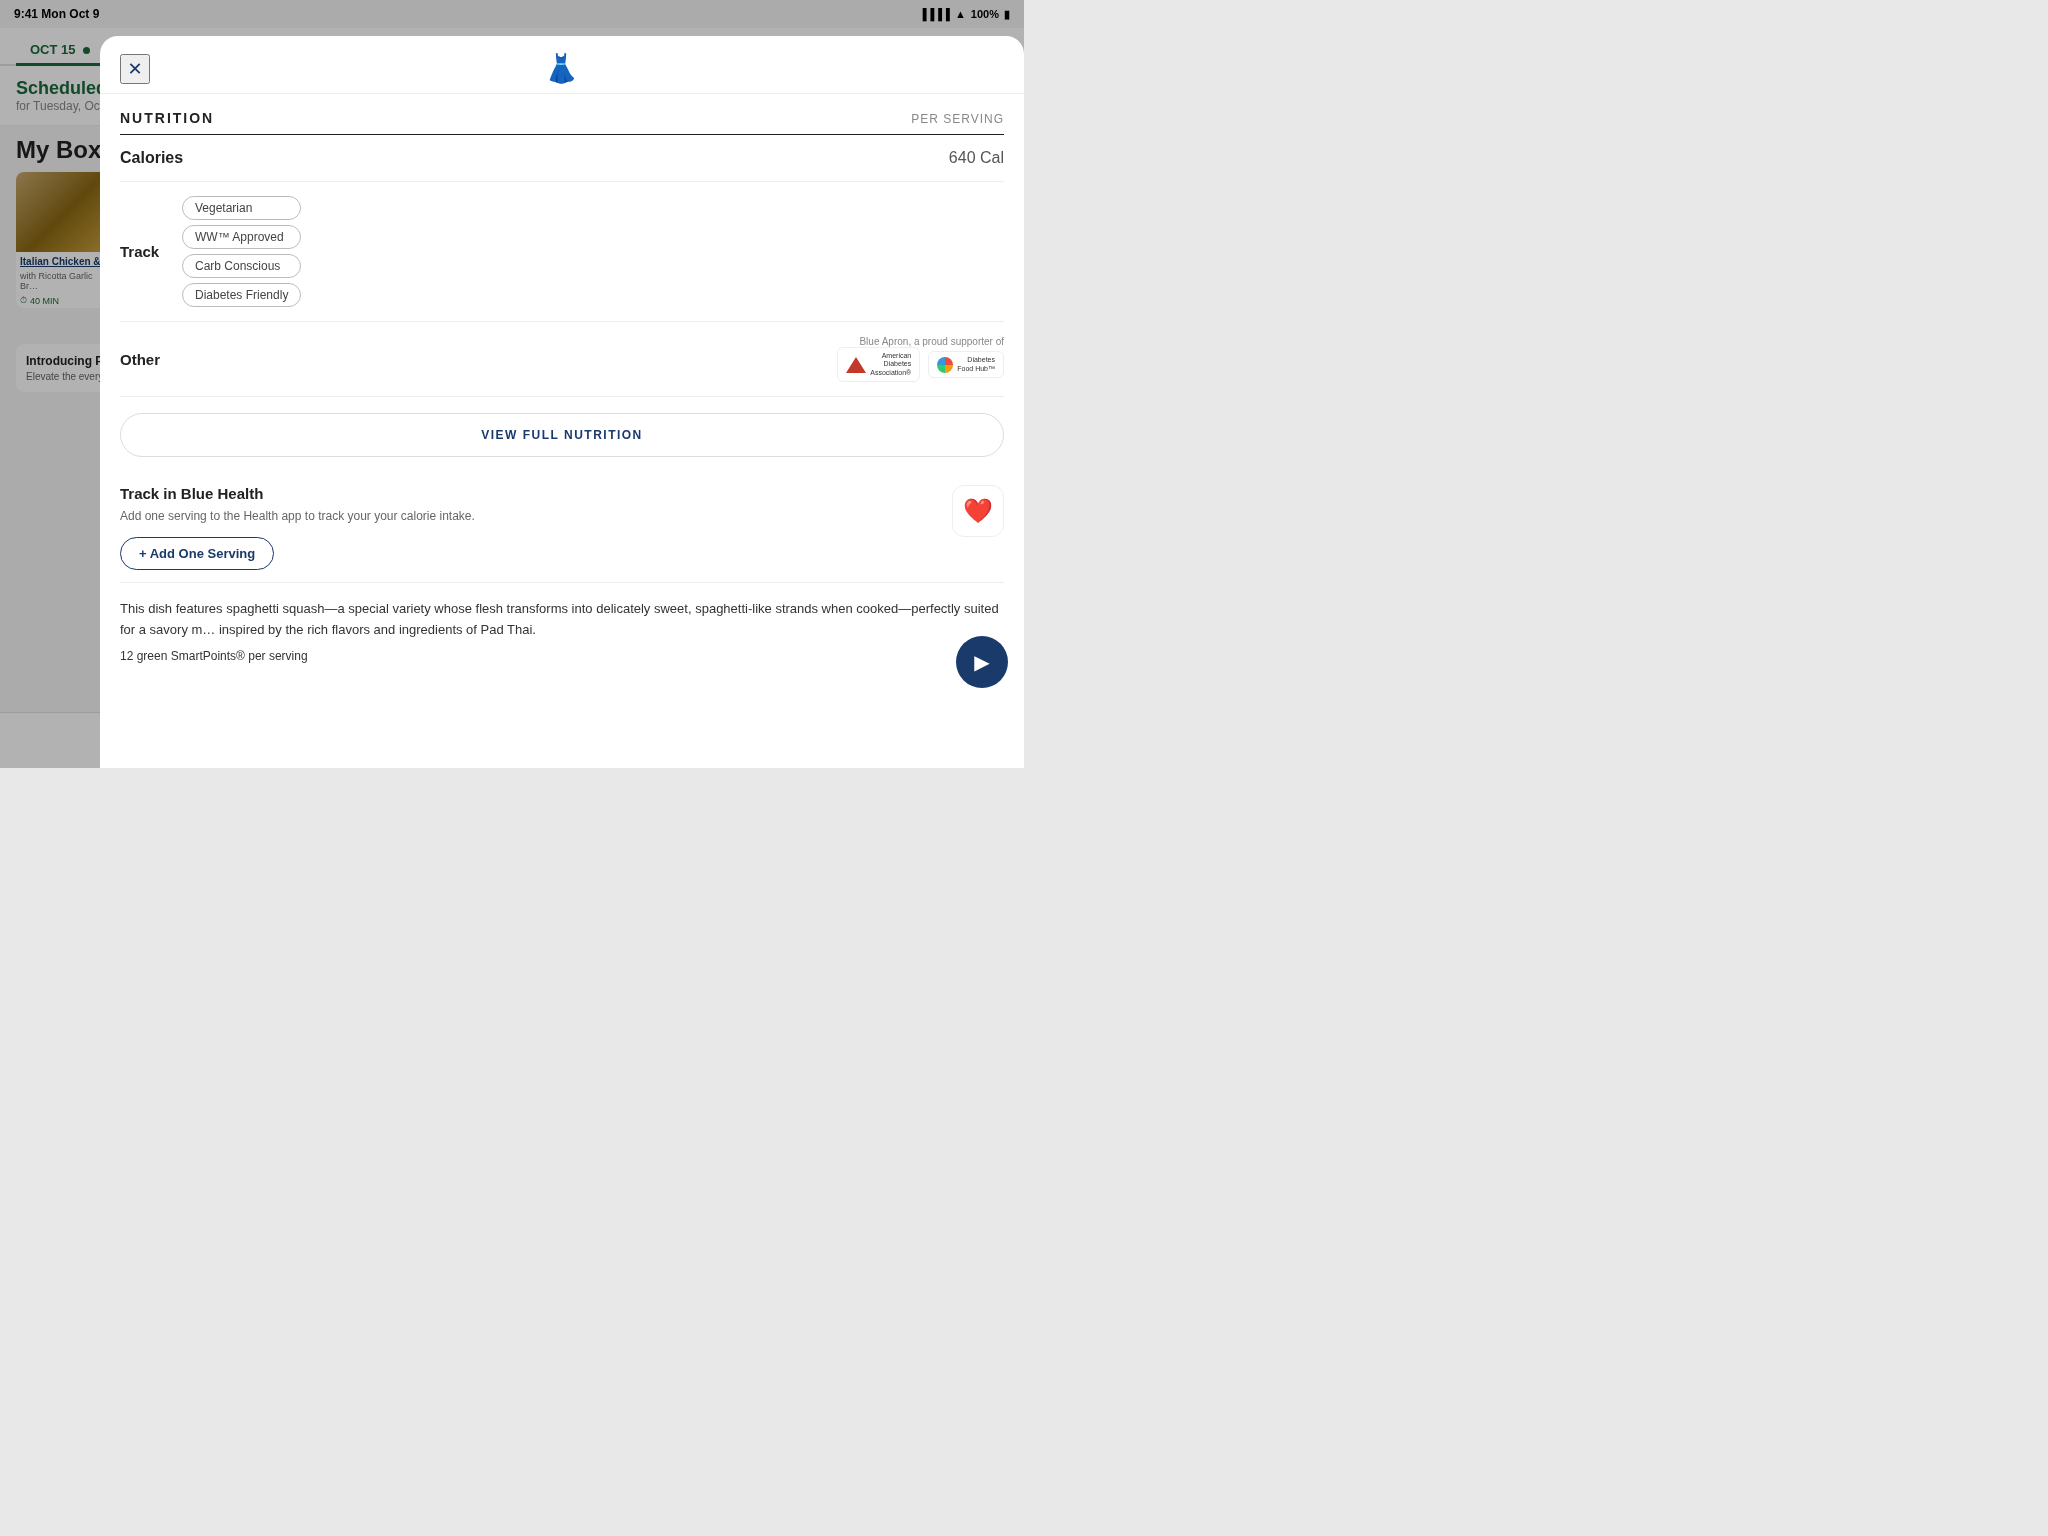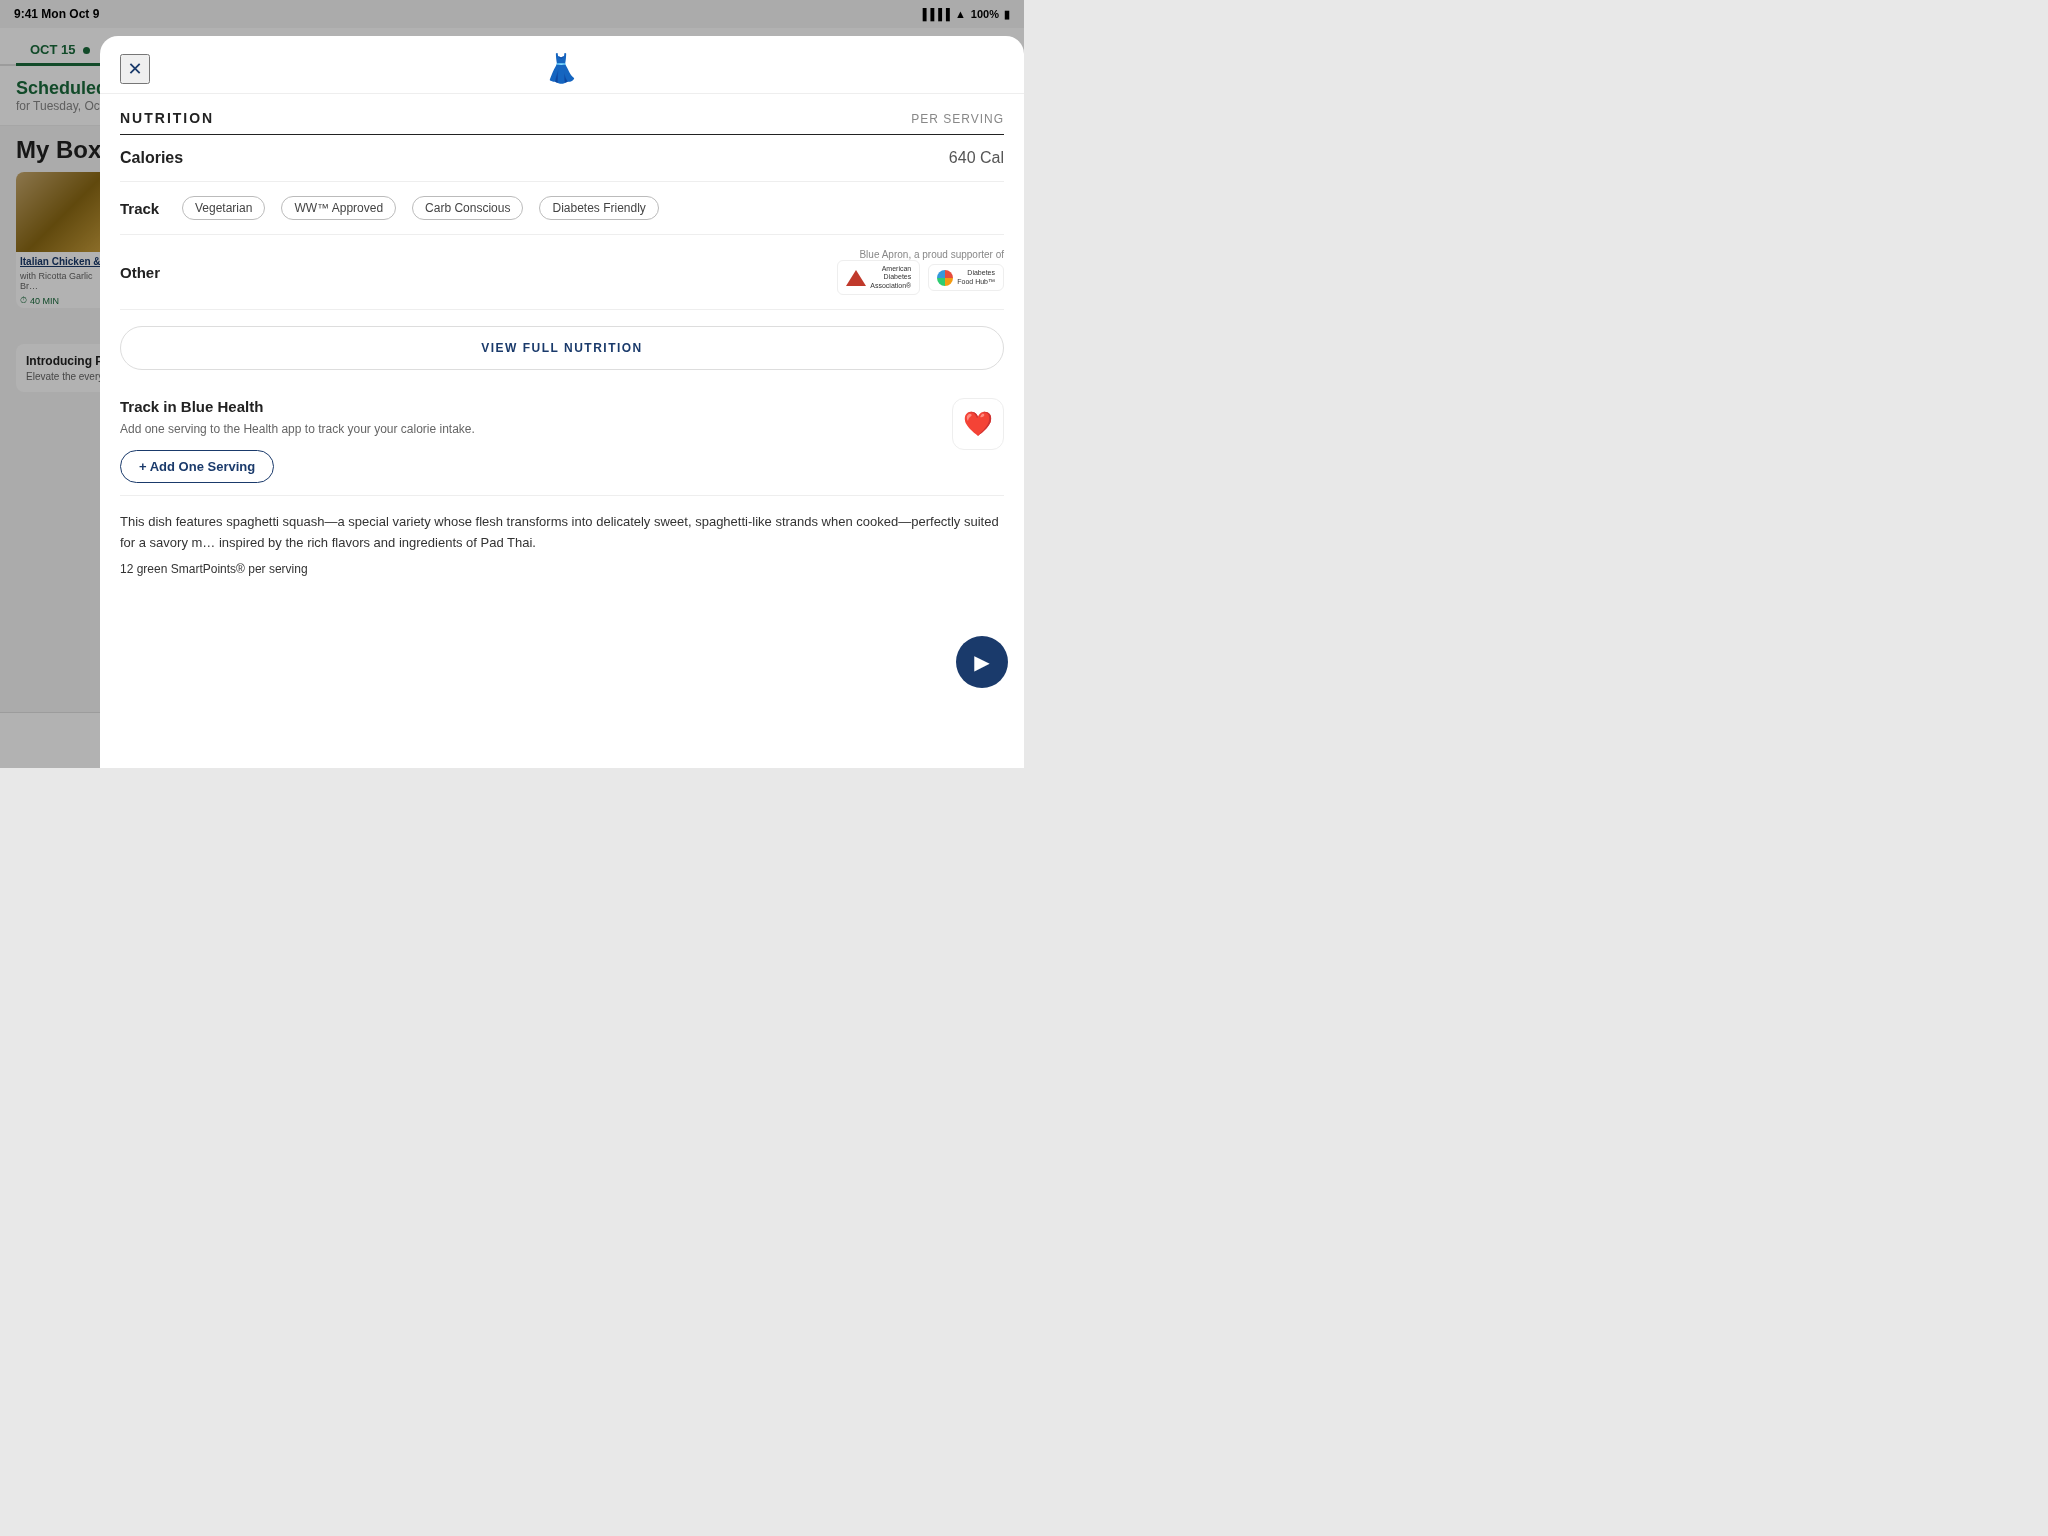--- a/index.html
+++ b/index.html
@@ -253,21 +253,21 @@
     
     .tags-row {
       display: flex;
       align-items: center;
       padding: 14px 0;
       border-bottom: 1px solid #eee;
       gap: 12px;
       flex-wrap: wrap;
     }
     .tags-label { font-size: 15px; font-weight: 600; color: #222; min-width: 50px; }
-    .tags-list { display: flex; gap: 16px; flex-wrap: wrap; }
+    .tags-list { display: flex; gap: 5px; flex-wrap: wrap; flex-direction: column; }
     .tag-badge {
       border: 1px solid #bbb;
       border-radius: 20px;
       padding: 4px 12px;
       font-size: 12px;
       color: #444;
       white-space: nowrap;
     }
 
     

